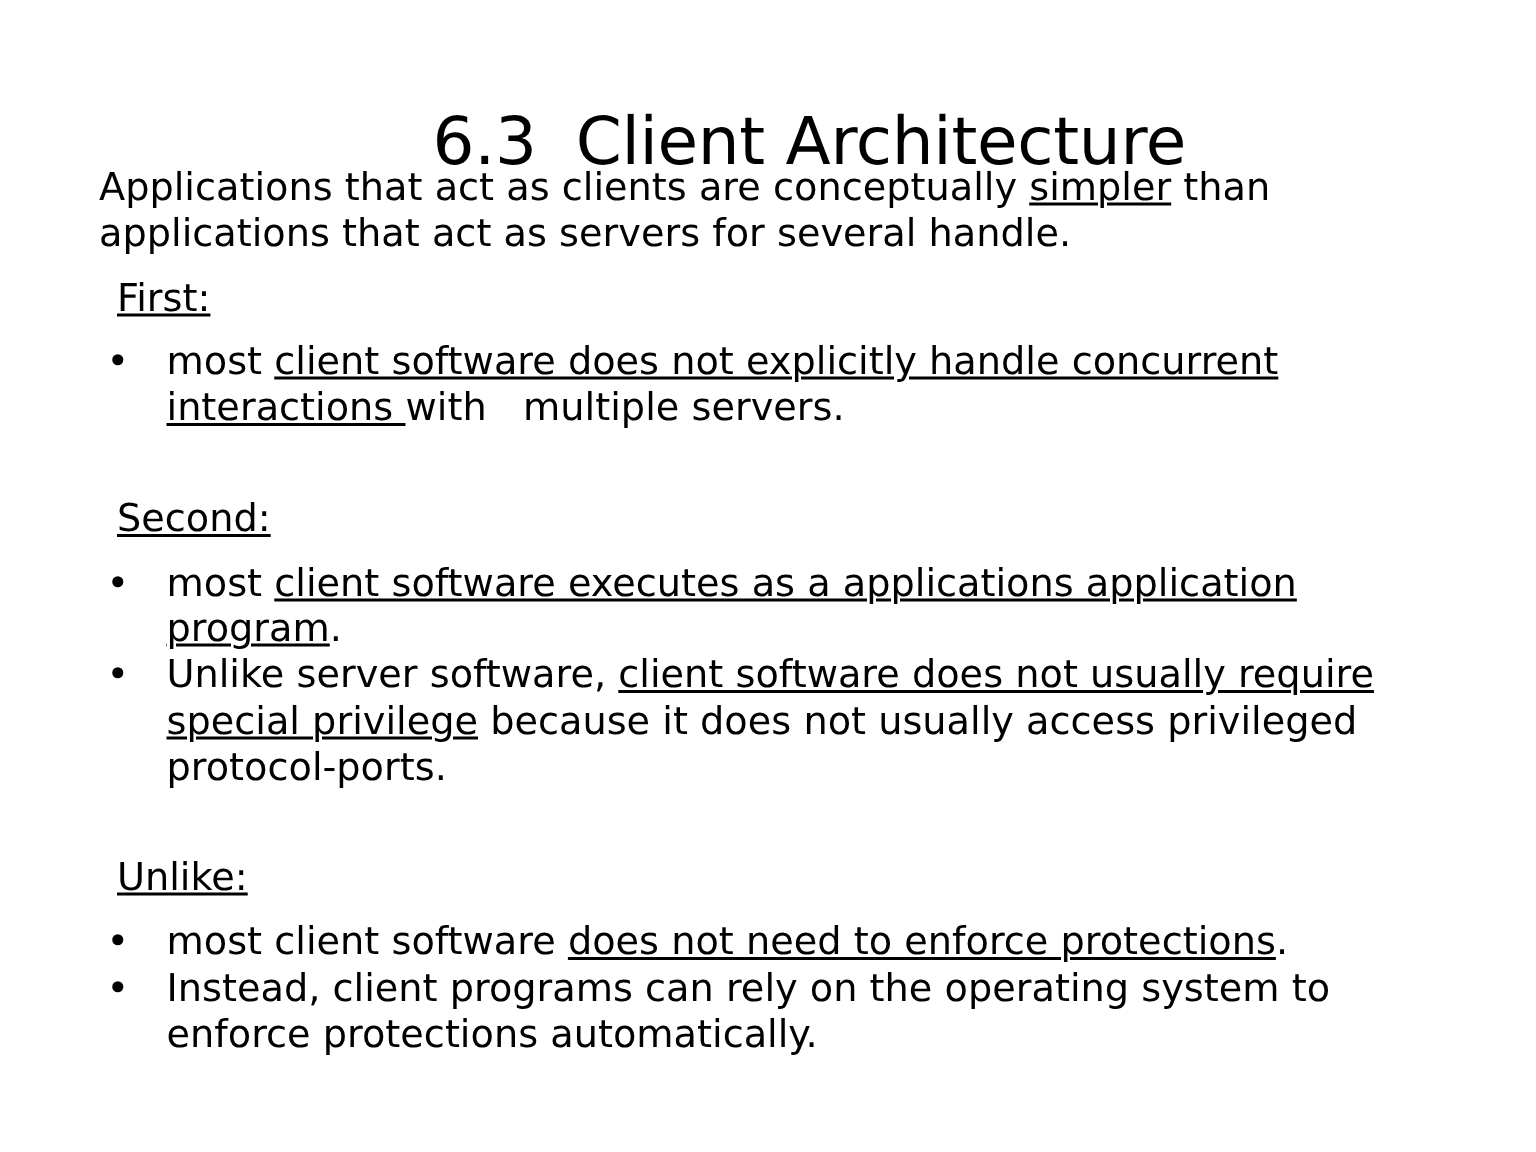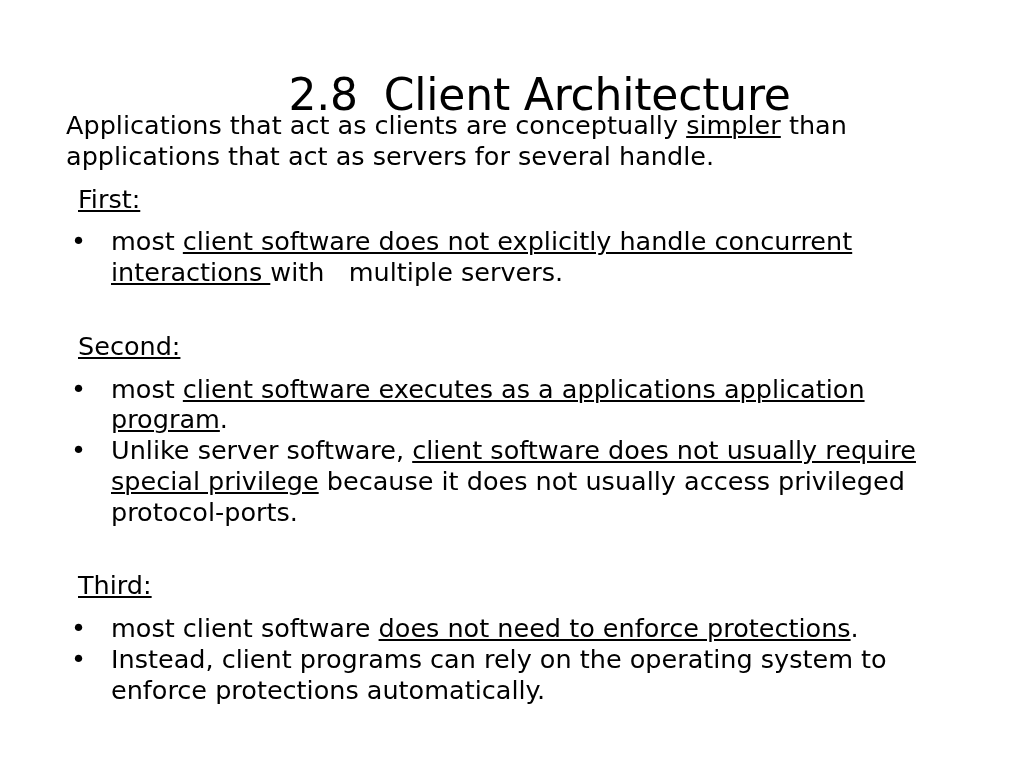--- a/index.html
+++ b/index.html
@@ -96,21 +96,21 @@
   .wsp {
     white-space: pre-wrap;
   }
 </style>
 </head>
 <body>
 
 <div class="slide">
 
   <div class="slide-title">
-    <span class="title-num">2.8</span><span class="title-gap"></span><span>Client Architecture</span>
+    <span class="title-num">6.3</span><span class="title-gap"></span><span>Client Architecture</span>
   </div>
 
   <div class="body-area">
 
     <p class="para"><span class="wsp">Applications that act as clients are conceptually </span><u class="ul">simpler</u><span class="wsp"> than applications that act as servers for several handle.</span></p>
 
     <div class="heading-line"><u class="ul">First:</u></div>
 
     <div class="bullet">
       <span class="dot">•</span>
@@ -126,21 +126,21 @@
       <span class="btext"><span class="wsp">most </span><u class="ul">client software executes as a applications application program</u><span class="wsp">.</span></span>
     </div>
 
     <div class="bullet">
       <span class="dot">•</span>
       <span class="btext"><span class="wsp">Unlike server software, </span><u class="ul">client software does not usually require special privilege</u><span class="wsp"> because it does not usually access privileged protocol-ports.</span></span>
     </div>
 
     <div class="spacer"></div>
 
-    <div class="heading-line"><u class="ul">Third:</u></div>
+    <div class="heading-line"><u class="ul">Unlike:</u></div>
 
     <div class="bullet">
       <span class="dot">•</span>
       <span class="btext"><span class="wsp">most client software </span><u class="ul">does not need to enforce protections</u><span class="wsp">.</span></span>
     </div>
 
     <div class="bullet">
       <span class="dot">•</span>
       <span class="btext"><span class="wsp">Instead, client programs can rely on the operating system to enforce protections automatically.</span><u class="ul"></u><span class="wsp"></span></span>
     </div>

